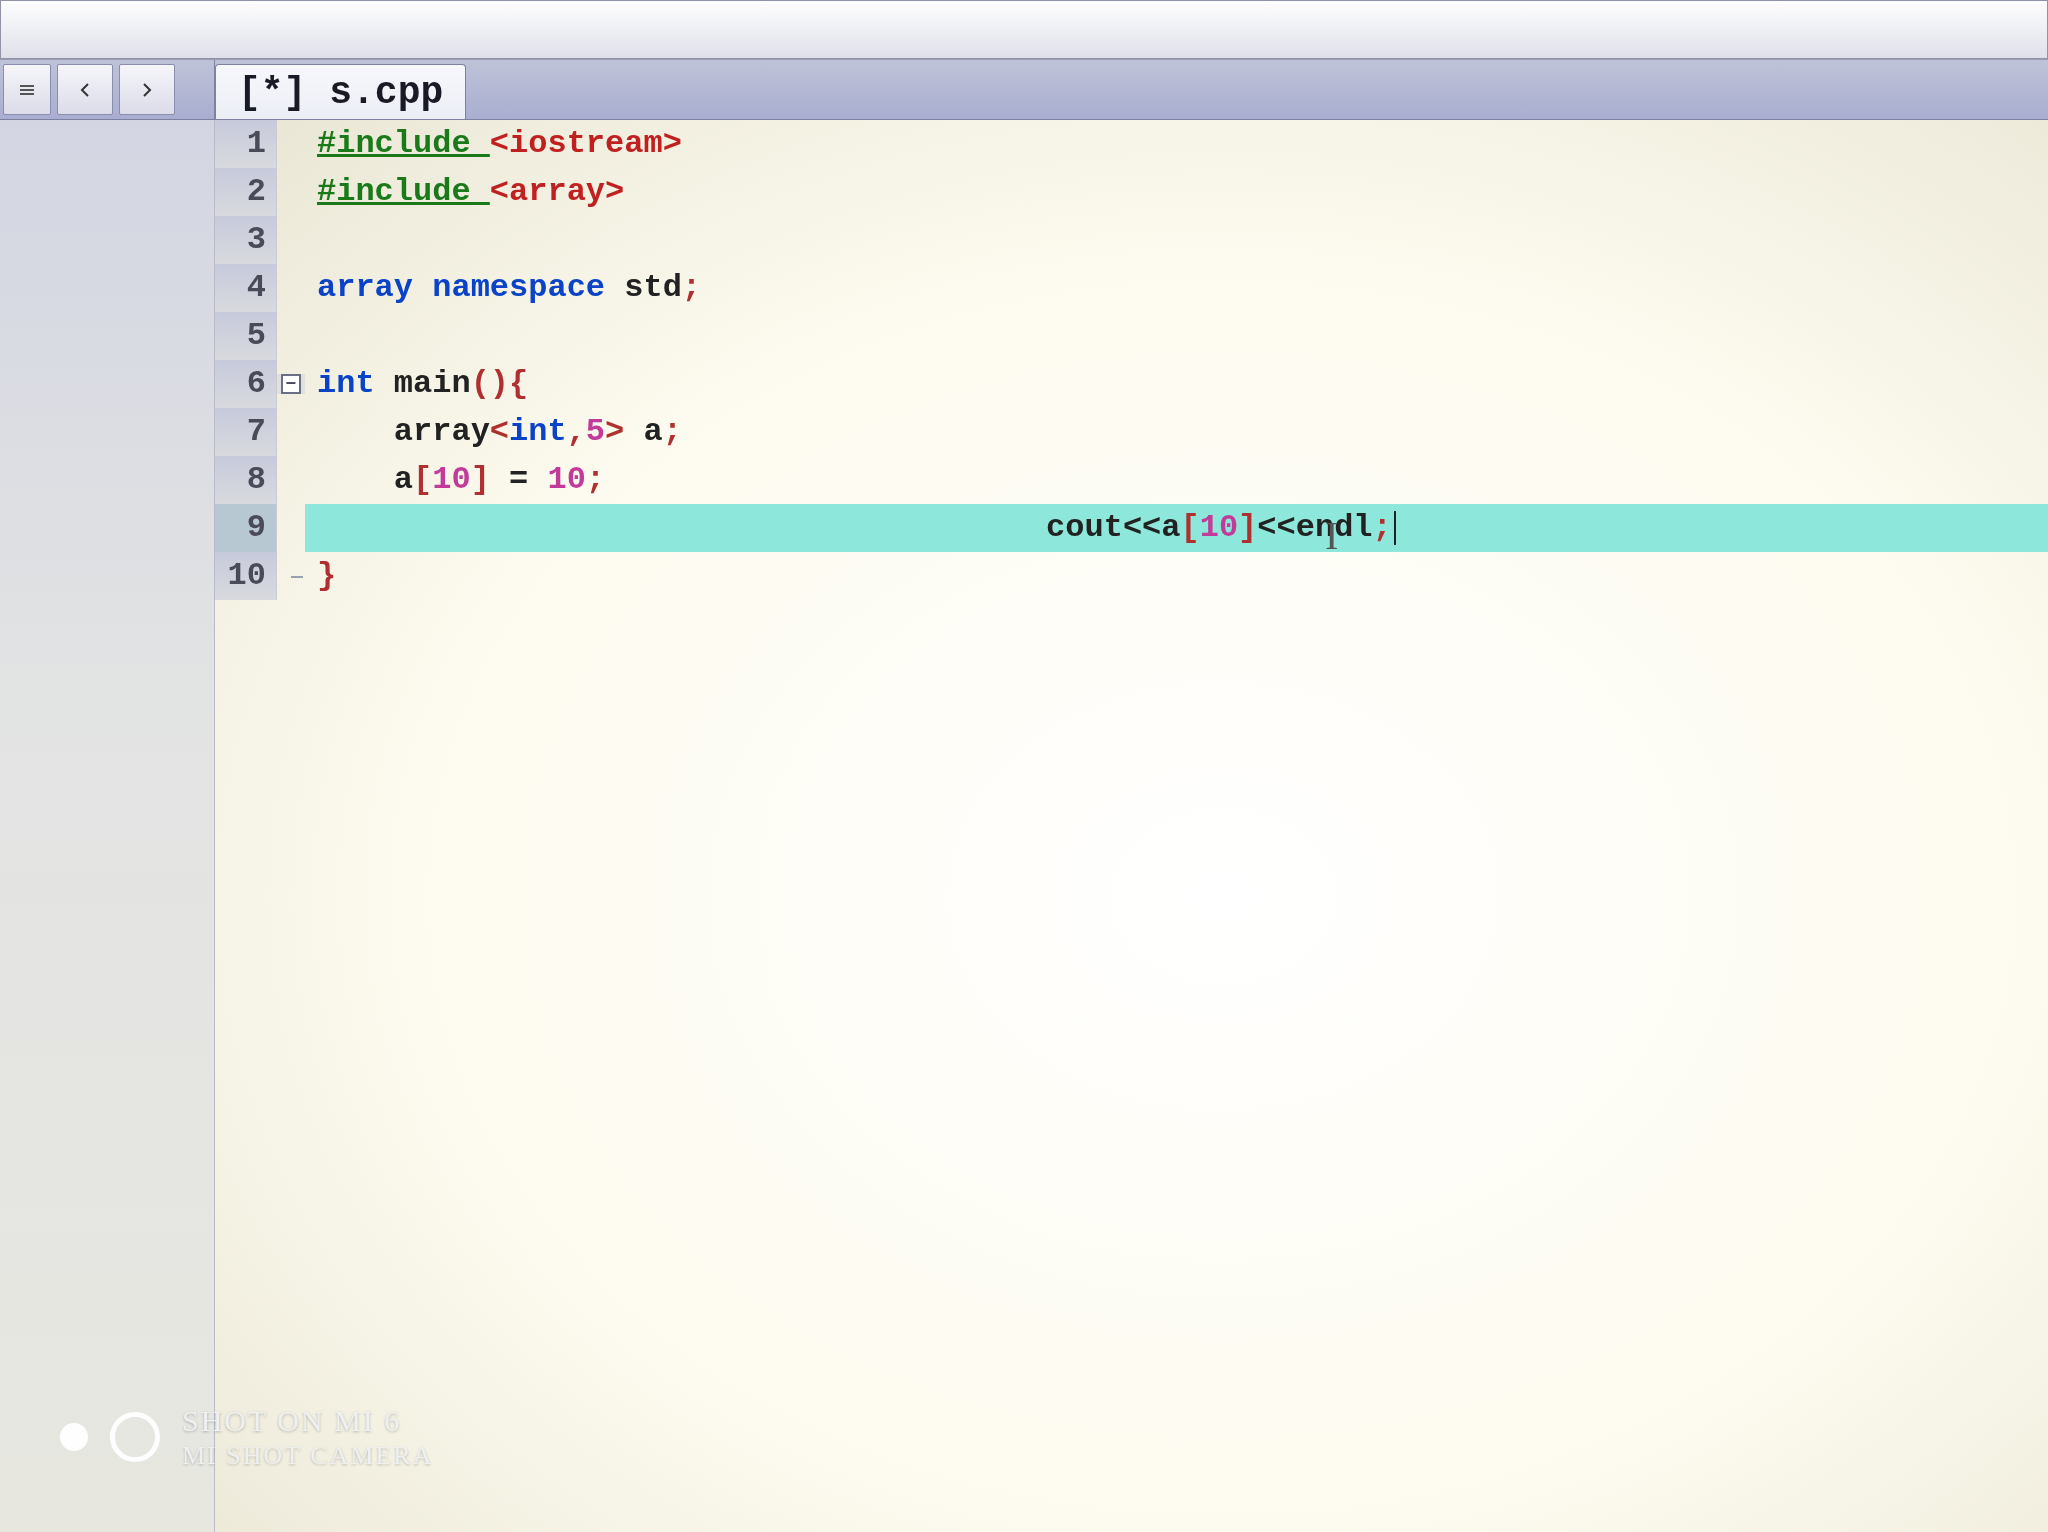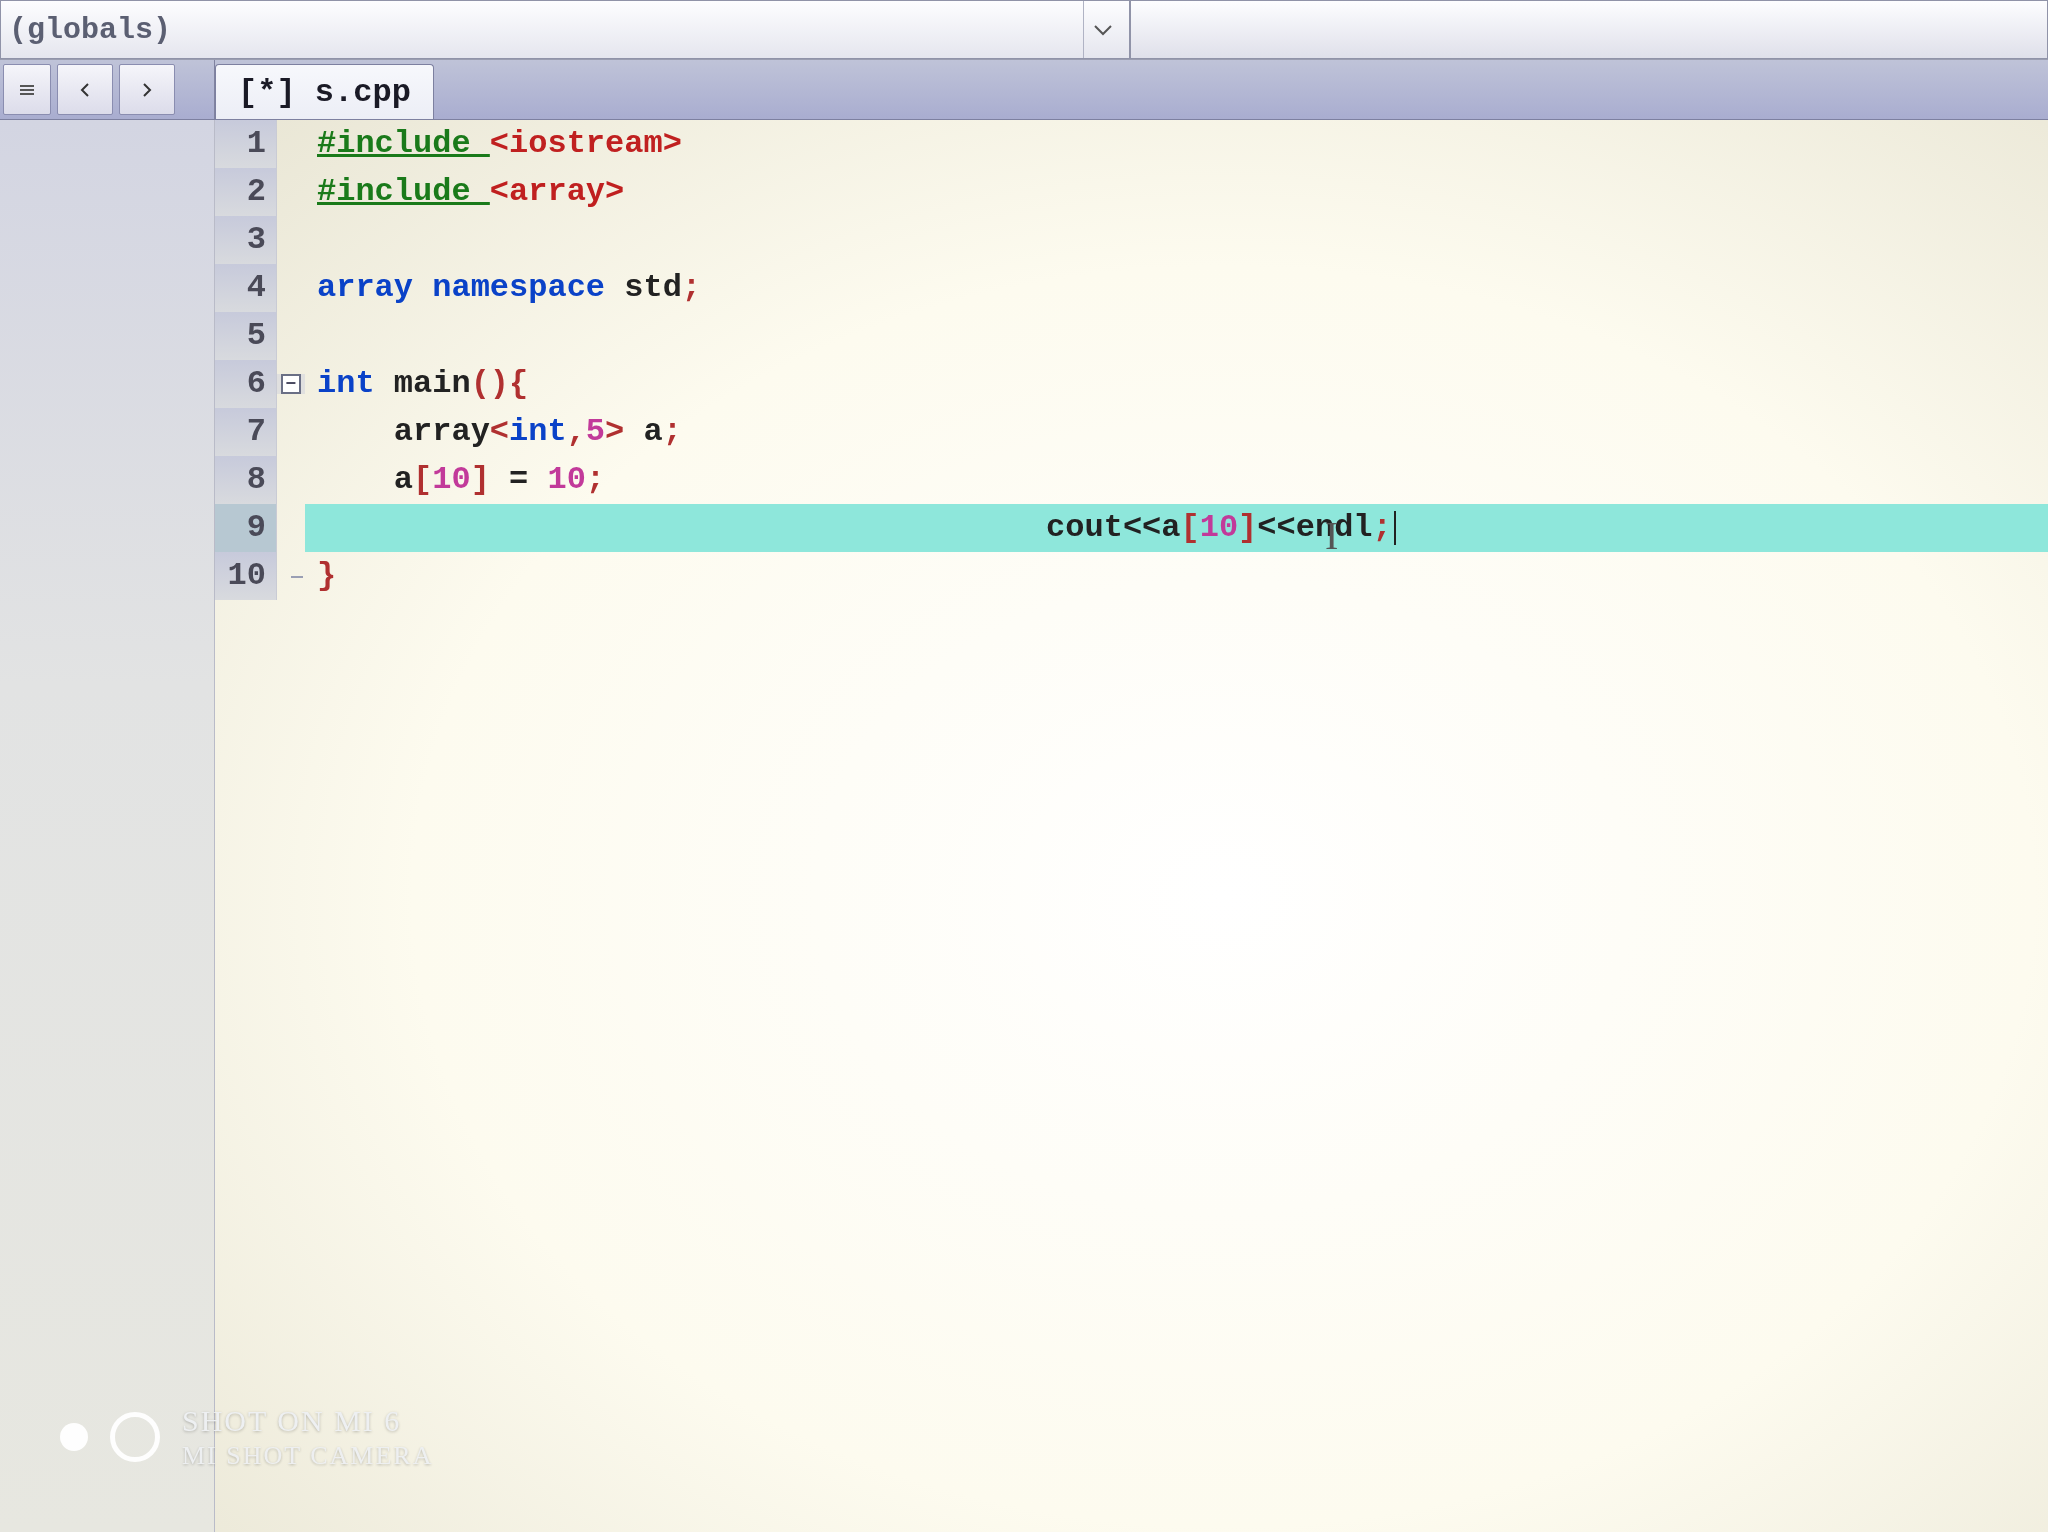--- a/index.html
+++ b/index.html
@@ -52,21 +52,21 @@
   .tool-btn svg { width:18px; height:18px; }
   .tool-btn.flush-left { width:48px; }
 
   .file-tab {
     background: linear-gradient(#f7f8fc, #eceef6);
     border: 1px solid #7d80a0;
     border-bottom: none;
     margin-top: 4px;
     padding: 0 22px;
     display:flex; align-items:center;
-    font-size: 32px; font-weight: bold; color: #1a1a26;
+    font-size: 38px; font-weight: bold; color: #1a1a26;
     border-radius: 4px 4px 0 0;
   }
 
   
   .editor {
     position: absolute; top: 120px; left: 0; right: 0; bottom: 0;
     display: flex;
     background: #fdfbef;
   }
   .spine {
@@ -150,28 +150,20 @@
   
   .ibeam {
     position:absolute; top: 392px; left: 1110px;
     font-family: serif; font-size: 40px; color:#555;
   }
 </style>
 </head>
 <body>
 
 <div class="top-row">
-  <div class="combo">
-    <span>(globals)</span>
-    <span class="combo-arrow">
-      <svg viewBox="0 0 20 14">
-          <polyline points="2,3 10,11 18,3" fill="none" stroke="#555" stroke-width="2"></polyline>
-        </svg>
-    </span>
-  </div>
   <div class="right-divider"></div>
 </div>
 
 <div class="tab-row">
   <div class="left-tools">
     <div class="tool-btn flush-left">
       <svg viewBox="0 0 18 18">
           <rect x="2" y="4" width="14" height="2" fill="#555"></rect>
           <rect x="2" y="8" width="14" height="2" fill="#555"></rect>
           <rect x="2" y="12" width="14" height="2" fill="#555"></rect>

